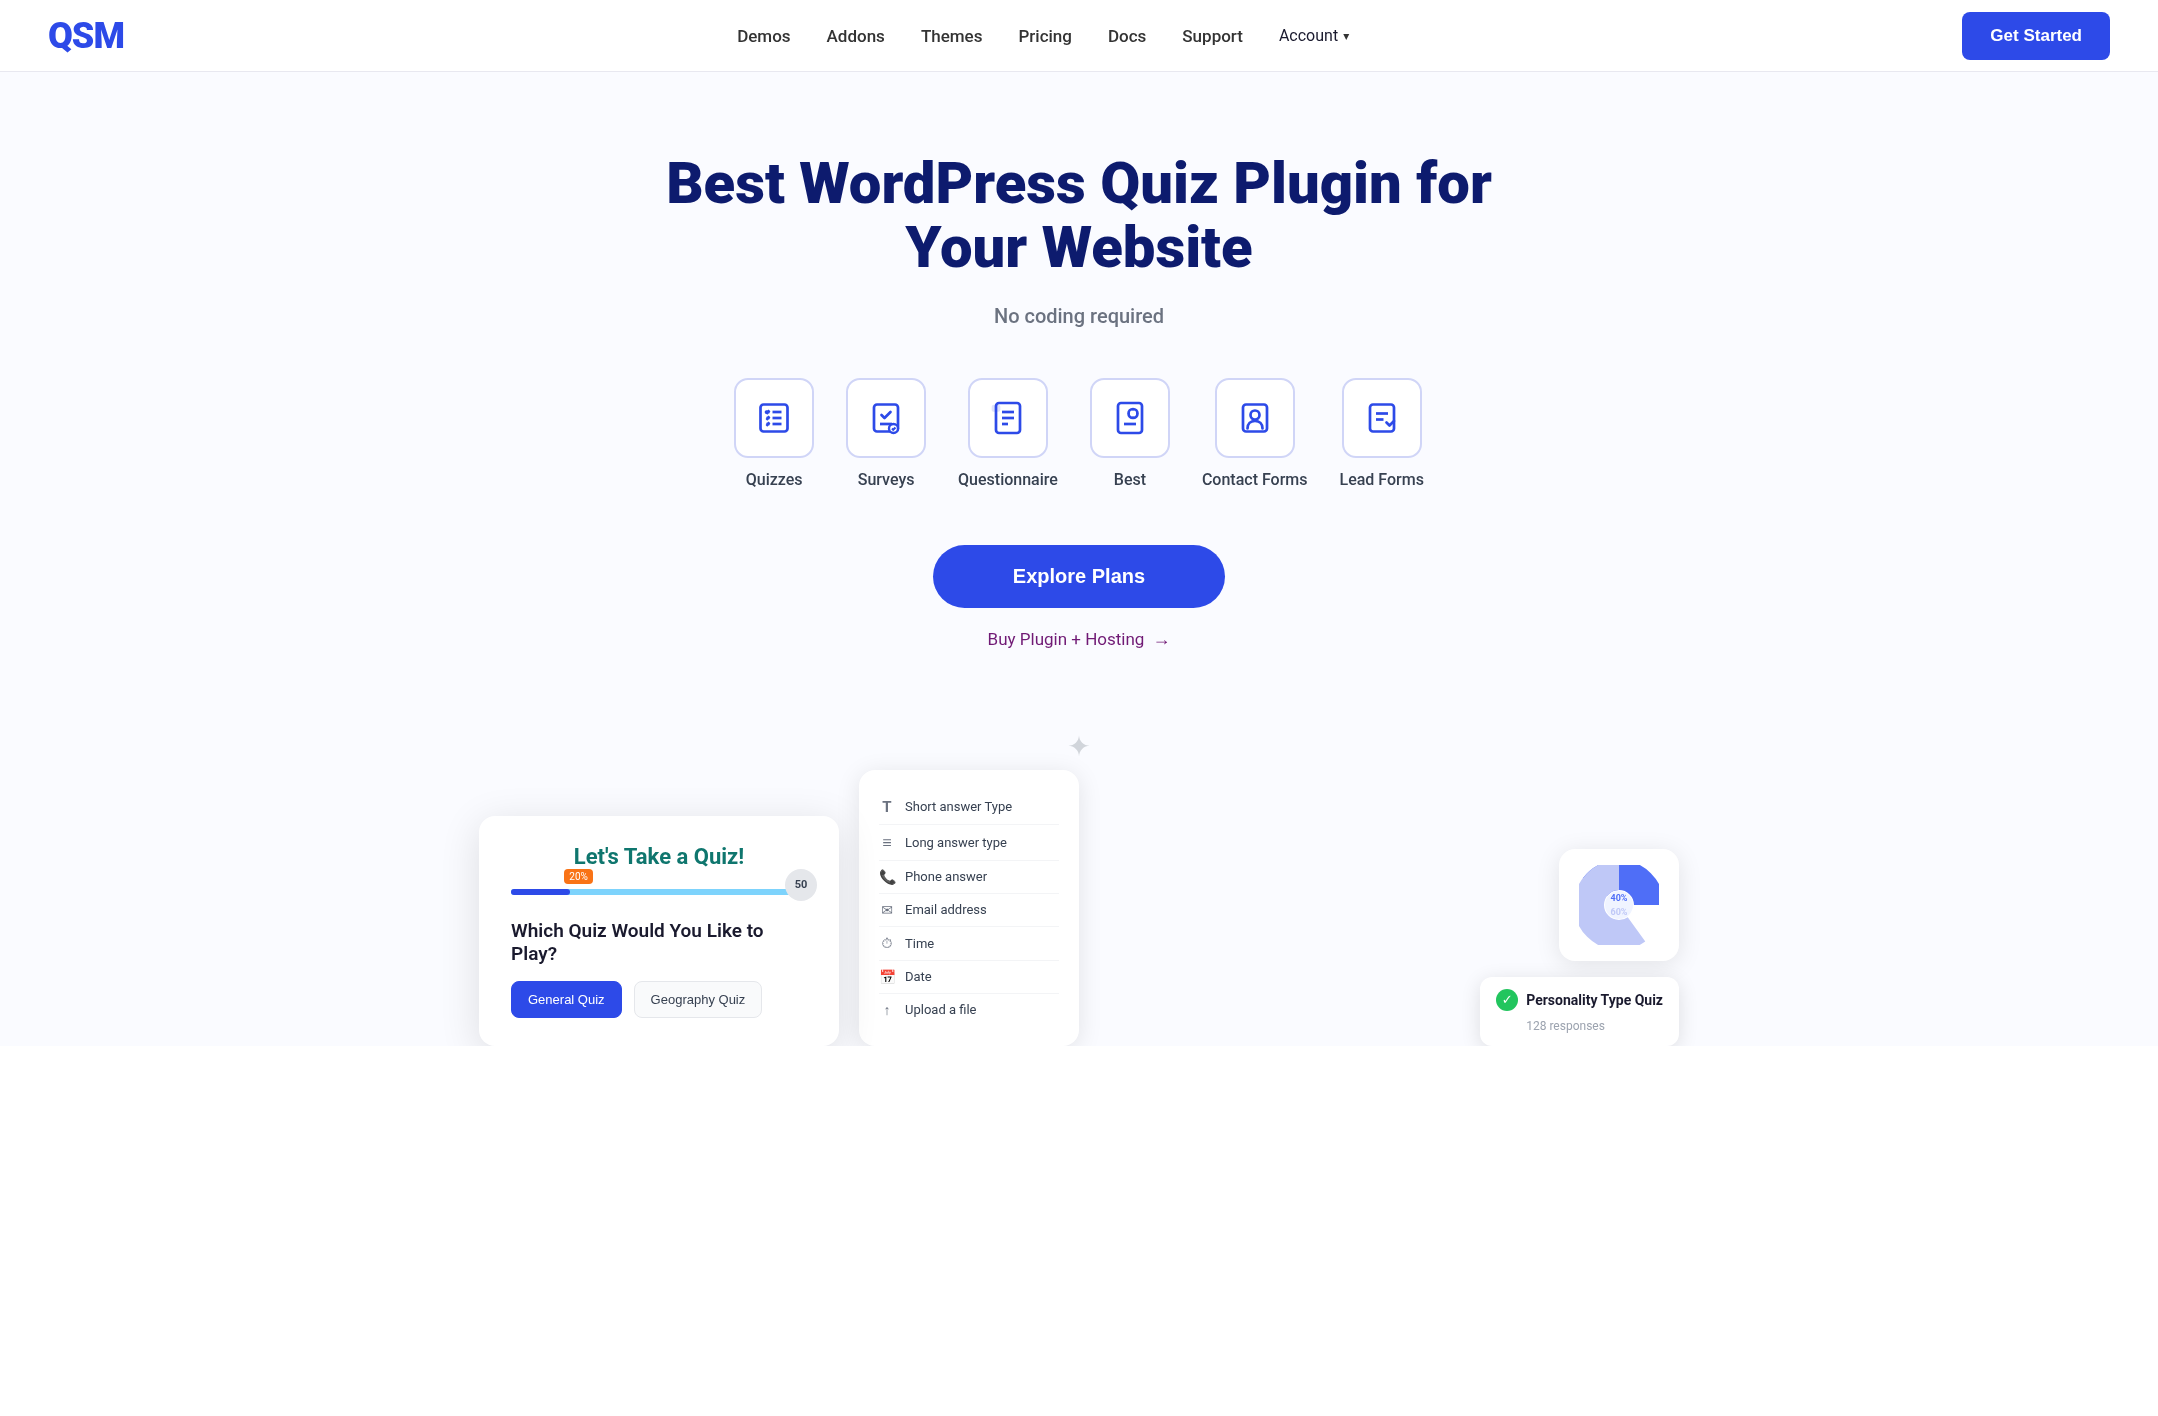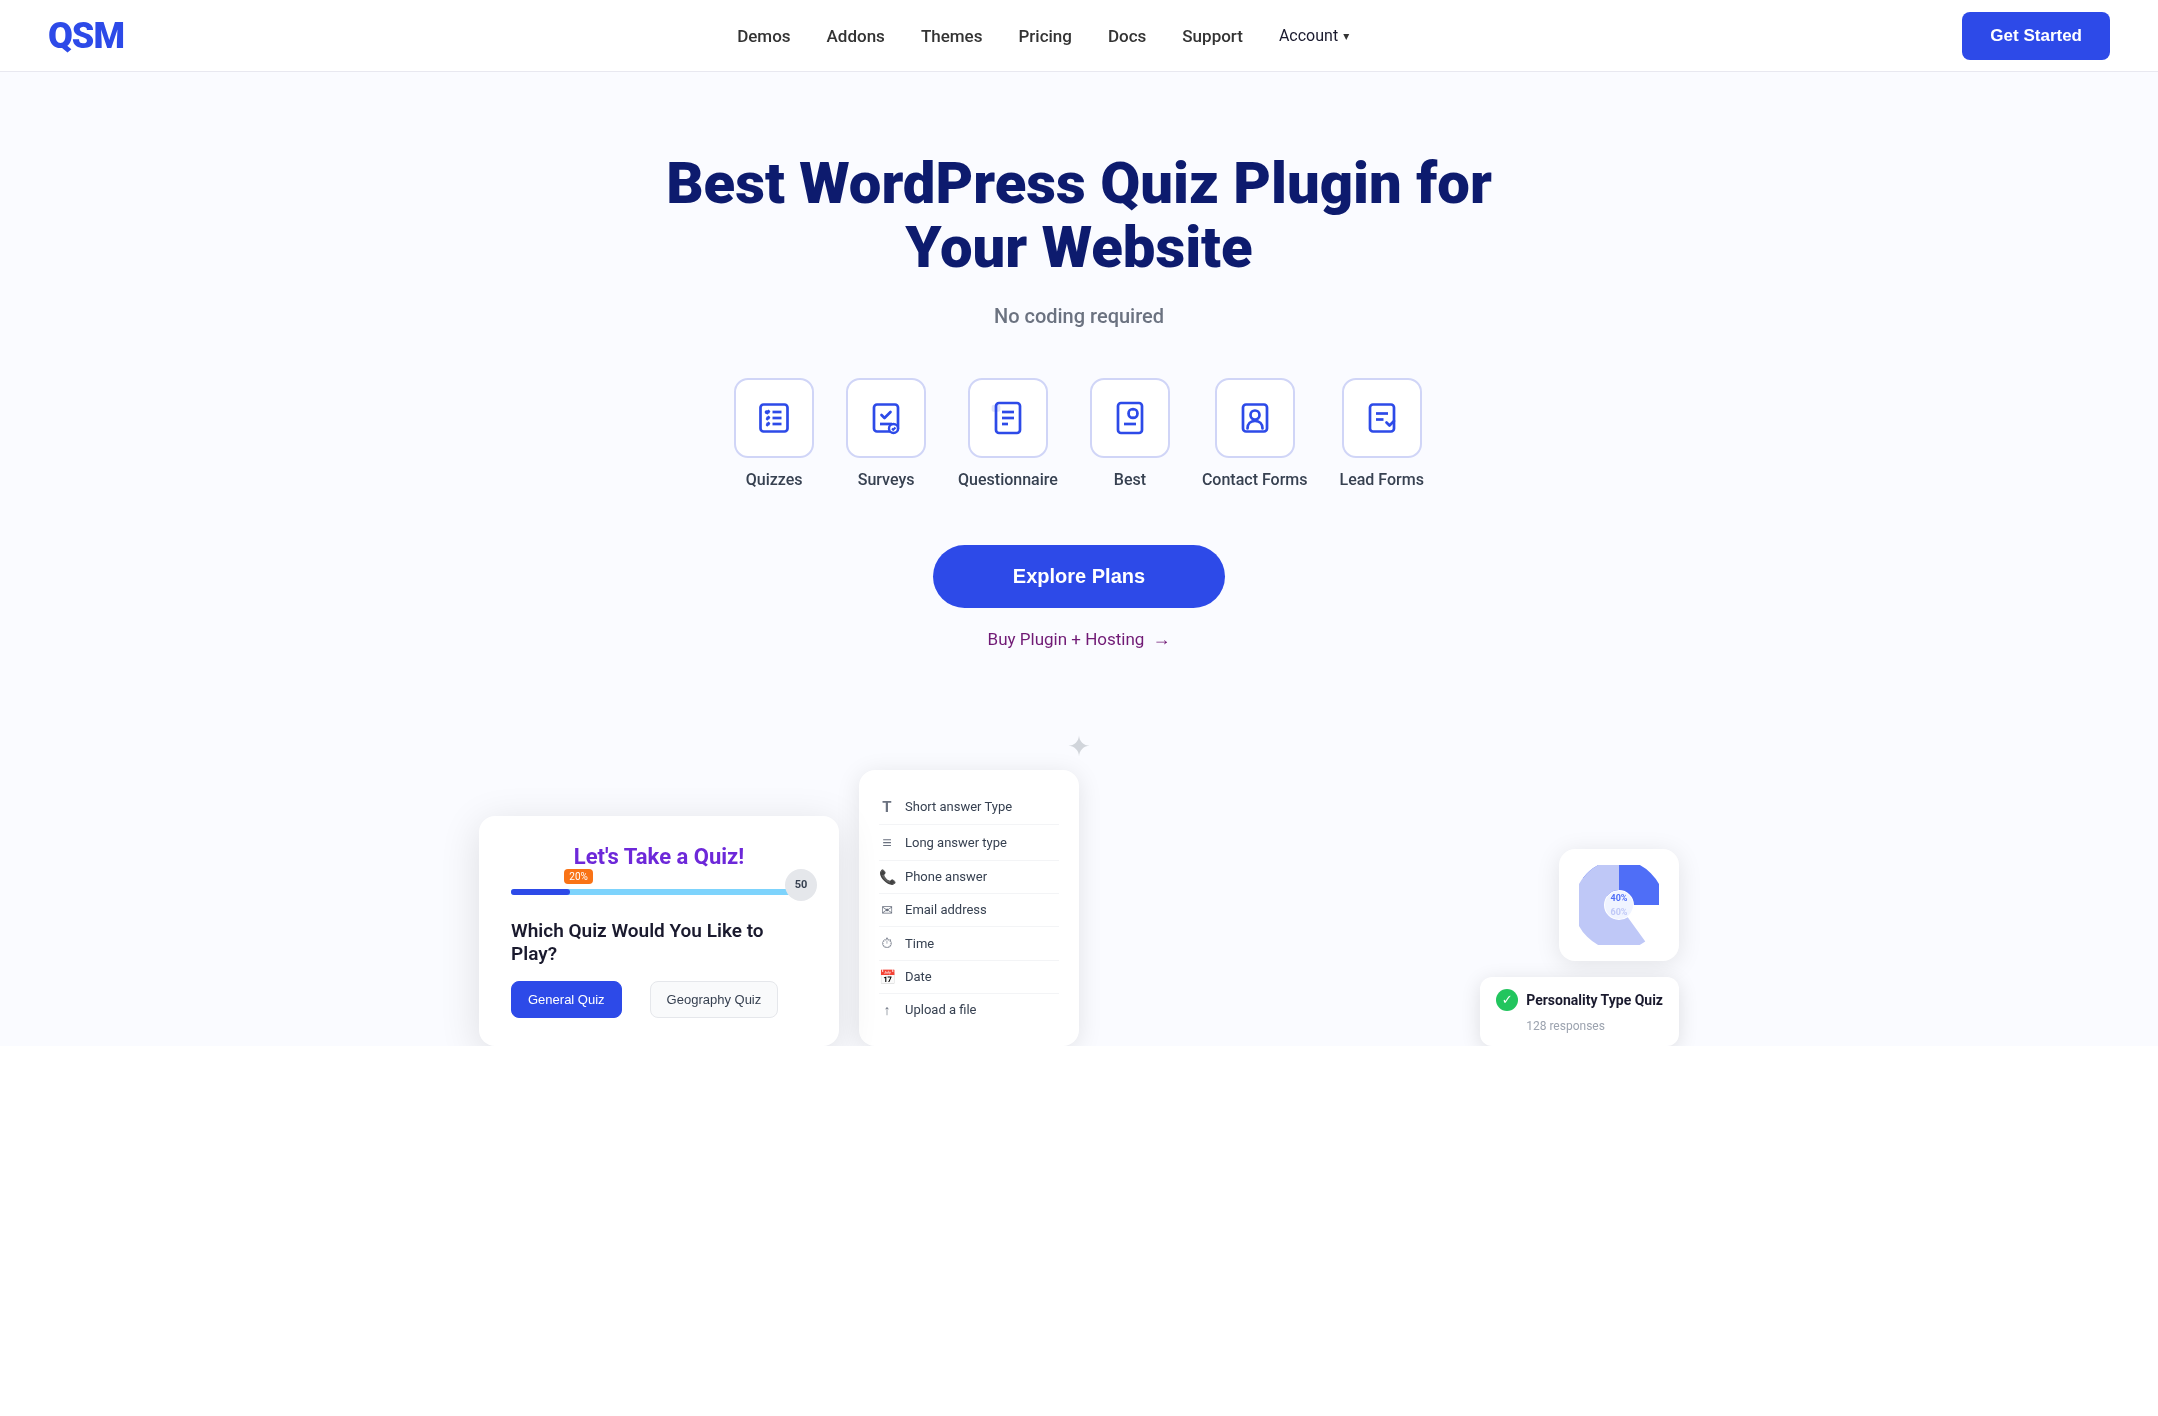--- a/index.html
+++ b/index.html
@@ -81,27 +81,27 @@
     .avatar { width: 28px; height: 28px; border-radius: 50%; }
     .avatar-1 { background: linear-gradient(135deg, #6b7280, #9ca3af); }
     .avatar-2 { background: linear-gradient(135deg, #ec4899, #f9a8d4); }
     .user-name { font-size: 13px; color: #374151; }
 
     
     .quiz-card {
       background: #fff; border-radius: 16px; padding: 28px 32px;
       box-shadow: 0 8px 40px rgba(0,0,0,0.12); min-width: 320px; flex: 1; max-width: 360px;
     }
-    .quiz-title { font-size: 22px; font-weight: 700; color: #6d28d9; margin-bottom: 20px; text-align: center; }
+    .quiz-title { font-size: 22px; font-weight: 700; color: #0f766e; margin-bottom: 20px; text-align: center; }
     .progress-bar-container { background: #7dd3fc; border-radius: 4px; height: 6px; margin-bottom: 4px; position: relative; }
     .progress-bar { background: #2d4ae8; height: 6px; border-radius: 4px; width: 20%; }
     .progress-label { position: absolute; top: -20px; left: 18%; background: #f97316; color: #fff; font-size: 10px; padding: 2px 5px; border-radius: 4px; }
     .timer { position: absolute; right: -10px; top: -20px; background: #e5e7eb; border-radius: 50%; width: 32px; height: 32px; display: flex; align-items: center; justify-content: center; font-size: 11px; font-weight: 700; color: #374151; }
     .quiz-question { font-size: 19px; font-weight: 600; color: #1a1a2e; margin: 20px 0 16px; }
-    .quiz-options { display: flex; gap: 28px; }
+    .quiz-options { display: flex; gap: 12px; }
     .option-btn { padding: 10px 16px; border-radius: 8px; border: 1px solid #e5e7eb; font-size: 13px; cursor: pointer; }
     .option-btn.active { background: #2d4ae8; color: #fff; border-color: #2d4ae8; }
     .option-btn.inactive { background: #f9fafb; color: #374151; }
 
     
     .question-types-card {
       background: #fff; border-radius: 16px; padding: 20px;
       box-shadow: 0 4px 24px rgba(0,0,0,0.1); min-width: 220px;
     }
     .type-row { display: flex; align-items: center; gap: 10px; padding: 8px 0; border-bottom: 1px solid #f3f4f6; }

